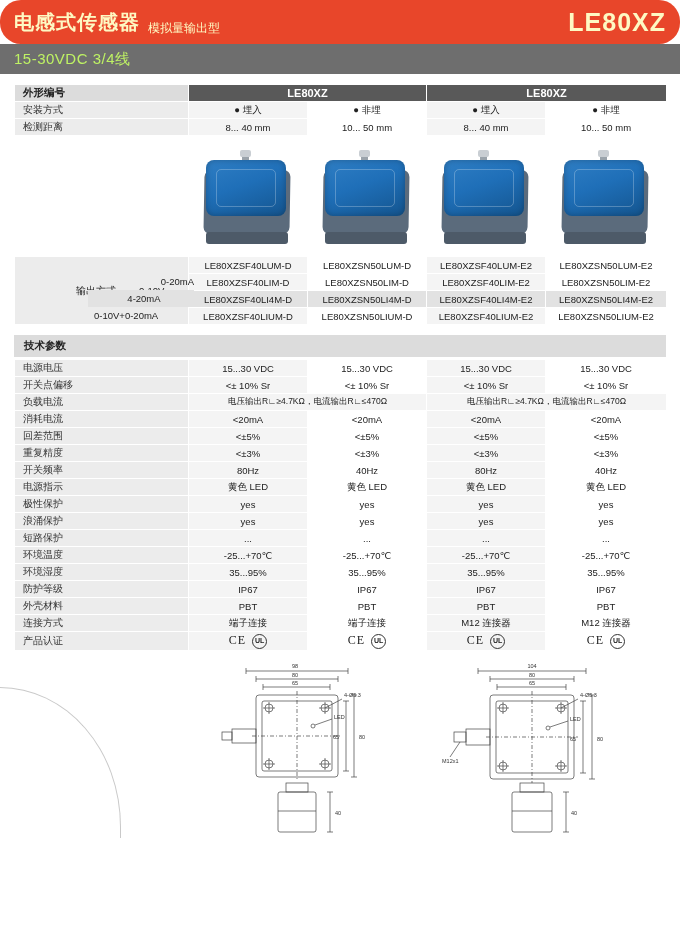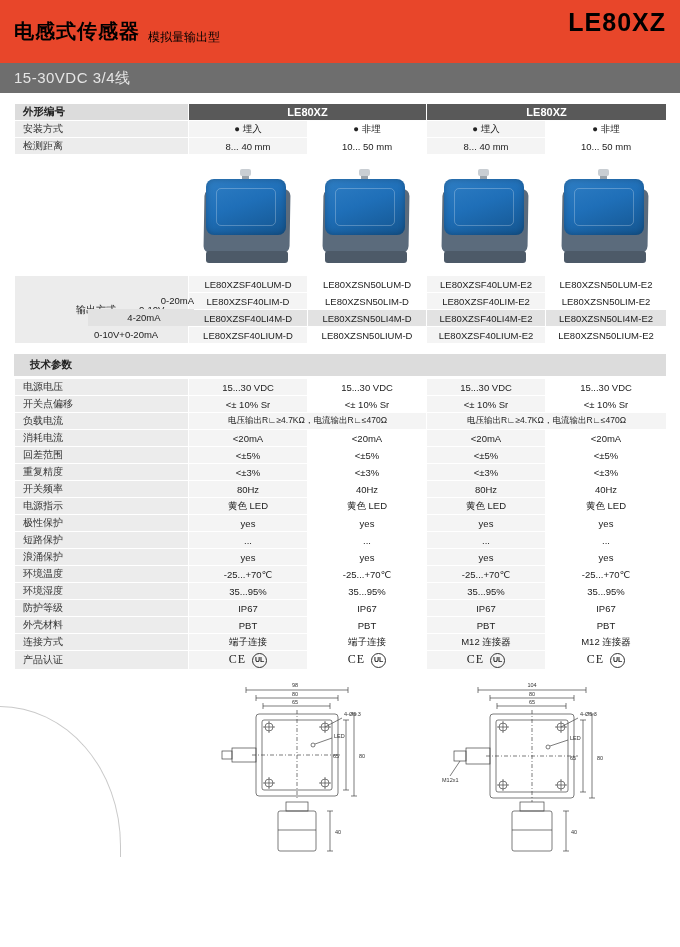--- a/index.html
+++ b/index.html
@@ -5,46 +5,46 @@
   html,body{margin:0;padding:0;}
   body{
     width:680px;height:947px;background:#ffffff;
     font-family:"Liberation Sans","DejaVu Sans",sans-serif;
     color:#222;overflow:hidden;position:relative;
   }
   .page{width:680px;height:947px;position:relative;}
 
   
   .hdr{
-    height:63px;background:#e8462a;color:#000000;position:relative;
-    display:flex;align-items:center;
+    height:44px;background:#e8462a;color:#fef9c3;position:relative;
+    display:flex;align-items:center;border-radius:21px;
   }
   .hdr .t1{font-size:20px;font-weight:bold;margin-left:14px;letter-spacing:1px;}
   .hdr .t2{font-size:12px;margin-left:8px;margin-top:12px;}
   .hdr .model{
     position:absolute;right:14px;top:8px;font-size:25px;font-weight:bold;
     letter-spacing:1px;font-family:"Liberation Sans",sans-serif;
   }
   .subhdr{
-    height:30px;background:#6e6e6e;color:#e5e5e5;display:flex;align-items:center;
+    height:30px;background:#6e6e6e;color:#bef264;display:flex;align-items:center;
     font-size:15px;padding-left:14px;letter-spacing:.5px;
   }
 
   
   .wrap{padding:0 14px;}
   table{border-collapse:collapse;width:652px;table-layout:fixed;}
   td{border:1px solid #ffffff;font-size:9.5px;text-align:center;vertical-align:middle;}
   .lbl{background:#ececec;text-align:left;padding-left:8px;font-size:10px;color:#333;}
   .lblhd{background:#dcdcdc;text-align:left;padding-left:8px;font-weight:bold;font-size:10.5px;}
   .grp{background:#595959;color:#fff;font-weight:bold;font-size:11px;}
   .cellA{background:#f4f4f4;}
   .cellB{background:#ffffff;}
   .sec-title{
     background:#dcdcdc;font-weight:bold;font-size:10.5px;text-align:left;
-    padding:4px 16px;margin-top:10px;width:652px;box-sizing:border-box;
+    padding:4px 10px;margin-top:10px;width:652px;box-sizing:border-box;
   }
 
   .row-h{height:17px;}
 
   
   .imgrow td{background:#fff;border:1px solid #fff;height:120px;padding:0;}
   .sensor{
     width:96px;height:92px;margin:8px auto 0 auto;position:relative;
   }
   .sensor .body{
@@ -281,32 +281,32 @@
             <td class="cellB">黄色 LED</td>
           </tr>
           <tr class="row-h">
             <td class="lbl">极性保护</td>
             <td class="cellA">yes</td>
             <td class="cellB">yes</td>
             <td class="cellA">yes</td>
             <td class="cellB">yes</td>
           </tr>
           <tr class="row-h">
+            <td class="lbl">浪涌保护</td>
+            <td class="cellA">yes</td>
+            <td class="cellB">yes</td>
+            <td class="cellA">yes</td>
+            <td class="cellB">yes</td>
+          </tr>
+          <tr class="row-h">
             <td class="lbl">短路保护</td>
             <td class="cellA">...</td>
             <td class="cellB">...</td>
             <td class="cellA">...</td>
             <td class="cellB">...</td>
-          </tr>
-          <tr class="row-h">
-            <td class="lbl">浪涌保护</td>
-            <td class="cellA">yes</td>
-            <td class="cellB">yes</td>
-            <td class="cellA">yes</td>
-            <td class="cellB">yes</td>
           </tr>
           <tr class="row-h">
             <td class="lbl">环境温度</td>
             <td class="cellA">-25...+70℃</td>
             <td class="cellB">-25...+70℃</td>
             <td class="cellA">-25...+70℃</td>
             <td class="cellB">-25...+70℃</td>
           </tr>
           <tr class="row-h">
             <td class="lbl">环境湿度</td>

